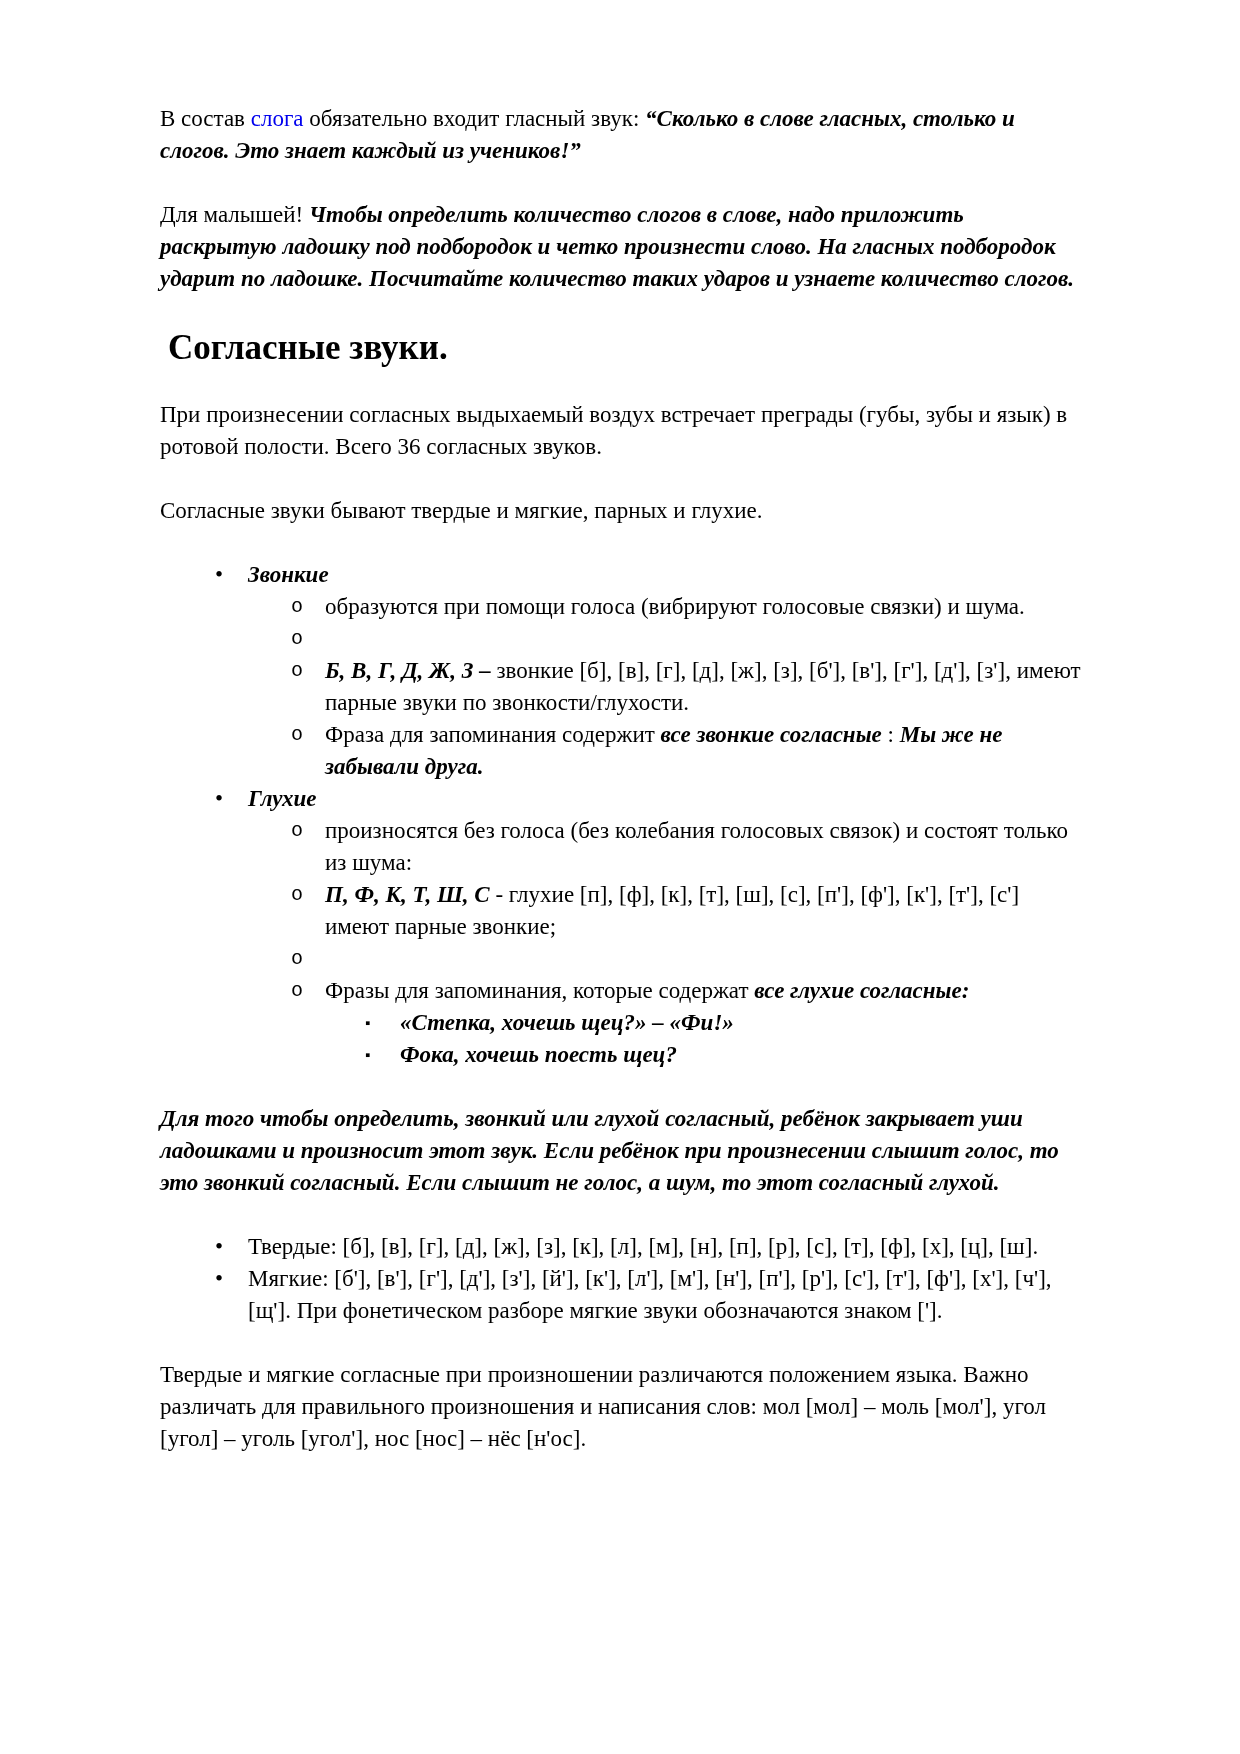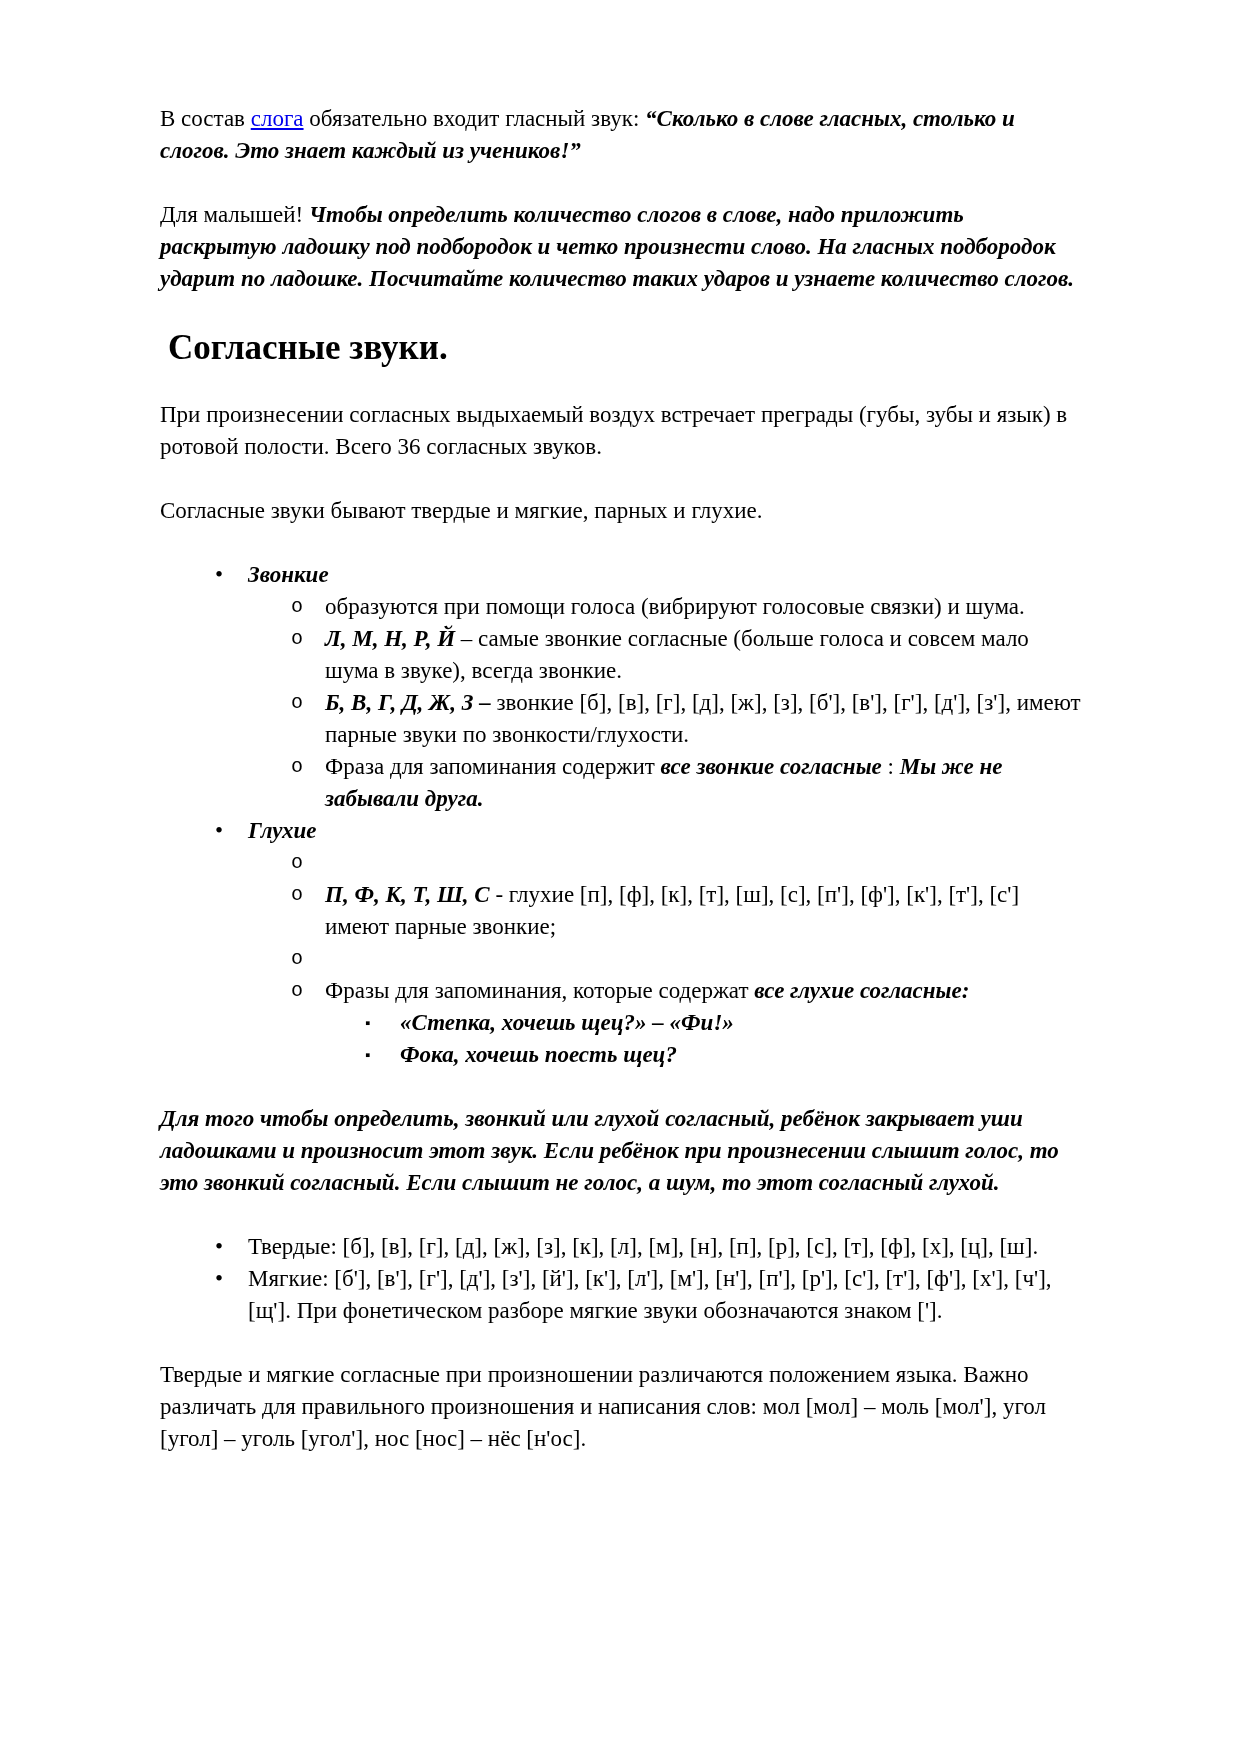--- a/index.html
+++ b/index.html
@@ -24,21 +24,20 @@
   }
   .bi {
     font-weight: 700;
     font-style: italic;
   }
   .b {
     font-weight: 400;
   }
   .link {
     color: #0000EE;
-    text-decoration: underline;
     cursor: pointer;
   }
   h1.heading {
     font-family: "Liberation Serif", serif;
     font-size: 35px;
     line-height: 42px;
     font-weight: 700;
     margin: 14px 0 30px 8px;
   }
   .list {
@@ -91,40 +90,40 @@
       <div class="content"><span class="bi">Звонкие</span></div>
     </div>
 
     <div class="li l2">
       <span class="marker">o</span>
       <div class="content"><span>образуются при помощи голоса (вибрируют голосовые связки) и шума.</span></div>
     </div>
 
     <div class="li l2">
       <span class="marker">o</span>
-      <div class="content"><span class="bi">Л, М, Н, Р, Й</span><span> – самые звонкие согласные (больше голоса и совсем мало шума в звуке),  всегда звонкие.</span></div>
     </div>
 
     <div class="li l2">
       <span class="marker">o</span>
       <div class="content"><span class="bi">Б, В, Г, Д, Ж, З – </span><span>звонкие [б], [в], [г], [д], [ж], [з], [б'], [в'], [г'], [д'],  [з'], имеют парные звуки по звонкости/глухости.</span></div>
     </div>
 
     <div class="li l2">
       <span class="marker">o</span>
       <div class="content"><span>Фраза для запоминания содержит </span><span class="bi">все звонкие согласные</span><span> : </span><span class="bi">Мы же не забывали друга.</span></div>
     </div>
 
     <div class="li l1">
       <span class="marker">•</span>
       <div class="content"><span class="bi">Глухие</span></div>
     </div>
 
     <div class="li l2">
       <span class="marker">o</span>
+      <div class="content"><span>произносятся без голоса (без колебания голосовых связок) и состоят только из шума:</span></div>
     </div>
 
     <div class="li l2">
       <span class="marker">o</span>
       <div class="content"><span class="bi">П, Ф, К, Т, Ш, С</span><span>  -  глухие [п], [ф], [к], [т], [ш], [с], [п'], [ф'], [к'], [т'], [с'] имеют парные звонкие;</span></div>
     </div>
 
     <div class="li l2">
       <span class="marker">o</span>
     </div>

